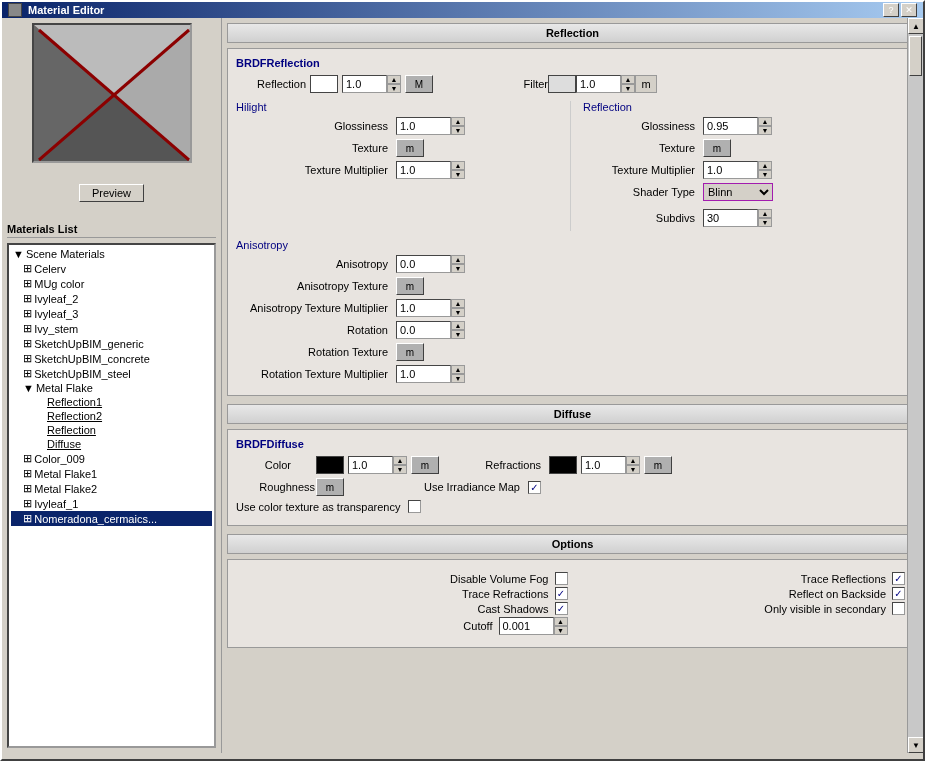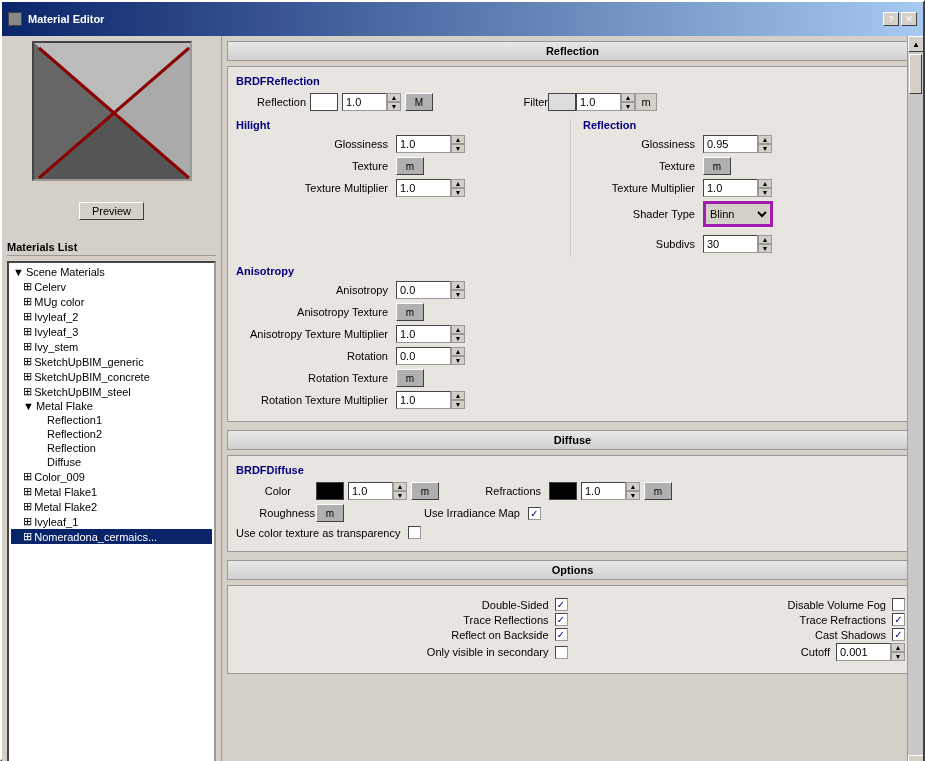--- a/index.html
+++ b/index.html
@@ -1,39 +1,39 @@
 <!DOCTYPE html>
 <html><head>
   <meta charset="utf-8">
   <style>
     * { box-sizing: border-box; margin: 0; padding: 0; font-family: 'Tahoma', 'Arial', sans-serif; font-size: 11px; }
     body { background: #d4d0c8; overflow: hidden; }
     
     .window { width: 925px; height: 761px; background: #d4d0c8; border: 2px solid #fff; border-right-color: #404040; border-bottom-color: #404040; position: relative; }
     
-    .title-bar { background: linear-gradient(to right, #0a246a, #a6caf0); color: white; padding: 3px 6px; display: flex; align-items: center; justify-content: space-between; height: 34px; }
+    .title-bar { background: linear-gradient(to right, #0a246a, #a6caf0); color: white; padding: 3px 6px; display: flex; align-items: center; justify-content: space-between; height: 16px; }
     .title-bar-text { font-weight: bold; font-size: 11px; display: flex; align-items: center; gap: 6px; }
     .title-icon { width: 14px; height: 14px; background: #888; border: 1px solid #444; }
     .title-buttons { display: flex; gap: 2px; }
     .title-btn { width: 16px; height: 14px; background: #d4d0c8; border: 1px solid #fff; border-right-color: #404040; border-bottom-color: #404040; display: flex; align-items: center; justify-content: center; font-size: 9px; cursor: pointer; }
     
     .content { display: flex; height: calc(100% - 22px); }
     
     .left-panel { width: 220px; background: #d4d0c8; padding: 5px; display: flex; flex-direction: column; gap: 5px; border-right: 1px solid #999; }
     
     .preview-area { background: #c0c0c0; border: 2px inset #999; width: 160px; height: 140px; margin: 0 auto; position: relative; overflow: hidden; }
     
     .preview-btn { display: block; margin: 16px auto; padding: 2px 12px; background: #d4d0c8; border: 1px solid #fff; border-right-color: #404040; border-bottom-color: #404040; cursor: pointer; }
     
     .materials-list-label { font-size: 11px; font-weight: bold; border-bottom: 1px solid #999; padding-bottom: 2px; }
     .tree-container { flex: 1; background: white; border: 2px inset #999; overflow-y: auto; padding: 2px; }
     .tree-item { padding: 1px 2px; cursor: pointer; white-space: nowrap; display: flex; align-items: center; gap: 2px; }
     .tree-item.selected { background: #0a246a; color: white; }
     .tree-indent { padding-left: 12px; }
-    .tree-indent2 { padding-left: 24px; }
+    .tree-indent2 { padding-left: 24px; text-decoration: underline; }
     
     .right-panel { flex: 1; display: flex; flex-direction: column; overflow: hidden; position: relative; }
     .right-scroll { flex: 1; overflow-y: scroll; padding: 5px; background: #d4d0c8; }
     
     .section-header { background: linear-gradient(to bottom, #e8e8e8, #d0d0d0); border: 1px solid #999; text-align: center; padding: 3px; margin-bottom: 5px; font-weight: bold; }
     
     .panel-box { border: 1px solid #999; background: #e8e4e0; padding: 8px; margin-bottom: 8px; }
     .panel-section-title { color: #000080; font-weight: bold; margin-bottom: 6px; }
     
     .form-row { display: flex; align-items: center; margin-bottom: 4px; }
@@ -48,21 +48,21 @@
     
     .btn-m { width: 28px; height: 18px; background: #b0b0b0; border: 1px solid #fff; border-right-color: #404040; border-bottom-color: #404040; cursor: pointer; font-size: 10px; display: flex; align-items: center; justify-content: center; }
     
     .color-box { width: 28px; height: 18px; border: 1px solid #444; cursor: pointer; }
     .color-box-white { background: white; }
     .color-box-black { background: black; }
     
     .checkbox { width: 13px; height: 13px; border: 1px inset #999; background: white; display: flex; align-items: center; justify-content: center; }
     .checkbox.checked::after { content: '✓'; font-size: 10px; color: #000080; }
     
-    .subsec-title { color: #000080; font-weight: bold; margin-bottom: 4px; }
+    .subsec-title { color: #000080; font-weight: normal; margin-bottom: 4px; }
     
     .options-grid { display: grid; grid-template-columns: 1fr 1fr; gap: 2px 10px; padding: 4px; }
     .opt-row { display: flex; align-items: center; gap: 6px; }
     .opt-label { flex: 1; text-align: right; }
     
     .scrollbar-v { position: absolute; right: 0; top: 0; bottom: 0; width: 16px; background: #d4d0c8; border-left: 1px solid #999; display: flex; flex-direction: column; }
     .scroll-btn { width: 16px; height: 16px; background: #d4d0c8; border: 1px solid #fff; border-right-color: #404040; border-bottom-color: #404040; display: flex; align-items: center; justify-content: center; font-size: 8px; cursor: pointer; }
     .scroll-track { flex: 1; background: #c8c8c8; position: relative; }
     .scroll-thumb { position: absolute; top: 2px; left: 1px; right: 1px; height: 40px; background: #d4d0c8; border: 1px solid #fff; border-right-color: #404040; border-bottom-color: #404040; }
   </style>
@@ -277,21 +277,21 @@
                 <div class="input-spin">
                   <input class="input-num" type="text" value="1.0" style="">
                   <div class="spin-btns">
                     <div class="spin-btn">▲</div>
                     <div class="spin-btn">▼</div>
                   </div>
                 </div>
               </div>
               <div class="form-row">
                 <span class="form-label-sm">Shader Type</span>
-                <select style="height:26px; background:#d4d0c8; border:3px solid #a21caf; min-width:70px;">
+                <select style="height:18px; background:#d4d0c8; border:1px solid #a21caf; min-width:70px;">
                   <option>Blinn</option>
                 </select>
               </div>
               <div class="form-row" style="margin-top:8px;">
                 <span class="form-label-sm">Subdivs</span>
                 <div class="input-spin">
                   <input class="input-num" type="text" value="30" style="">
                   <div class="spin-btns">
                     <div class="spin-btn">▲</div>
                     <div class="spin-btn">▼</div>
@@ -402,24 +402,20 @@
           </div>
         </div>
 
         <div class="section-header">
           <span>Options</span>
         </div>
 
         <div class="panel-box">
           <div class="options-grid">
             <div class="opt-row">
-              <span class="opt-label">Double-Sided</span>
-              <div class="checkbox checked"></div>
-            </div>
-            <div class="opt-row">
               <span class="opt-label">Disable Volume Fog</span>
               <div class="checkbox"></div>
             </div>
             <div class="opt-row">
               <span class="opt-label">Trace Reflections</span>
               <div class="checkbox checked"></div>
             </div>
             <div class="opt-row">
               <span class="opt-label">Trace Refractions</span>
               <div class="checkbox checked"></div>

